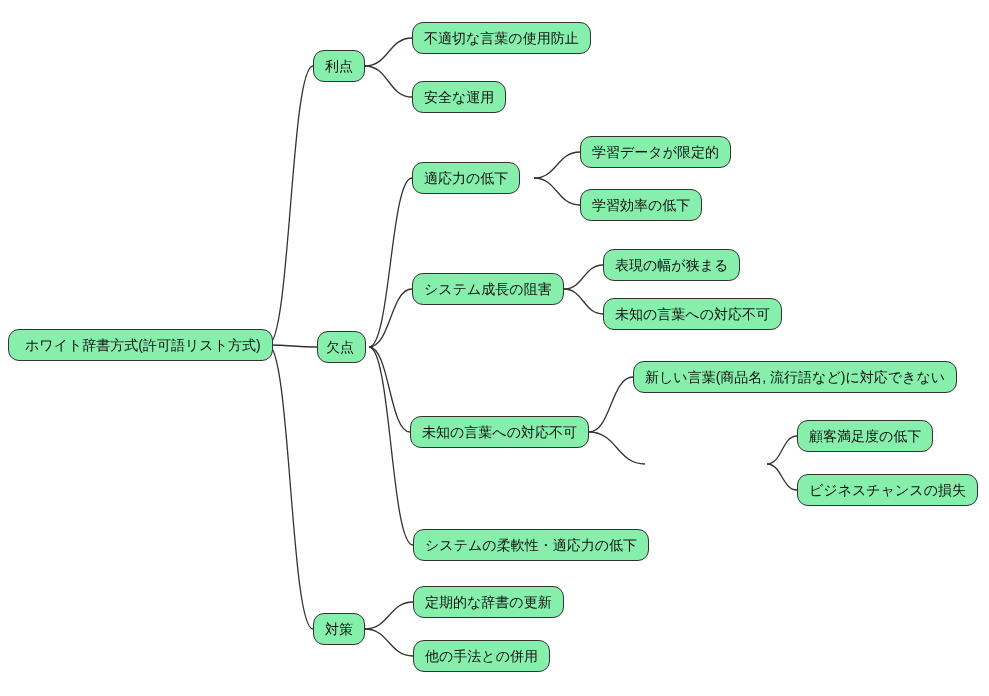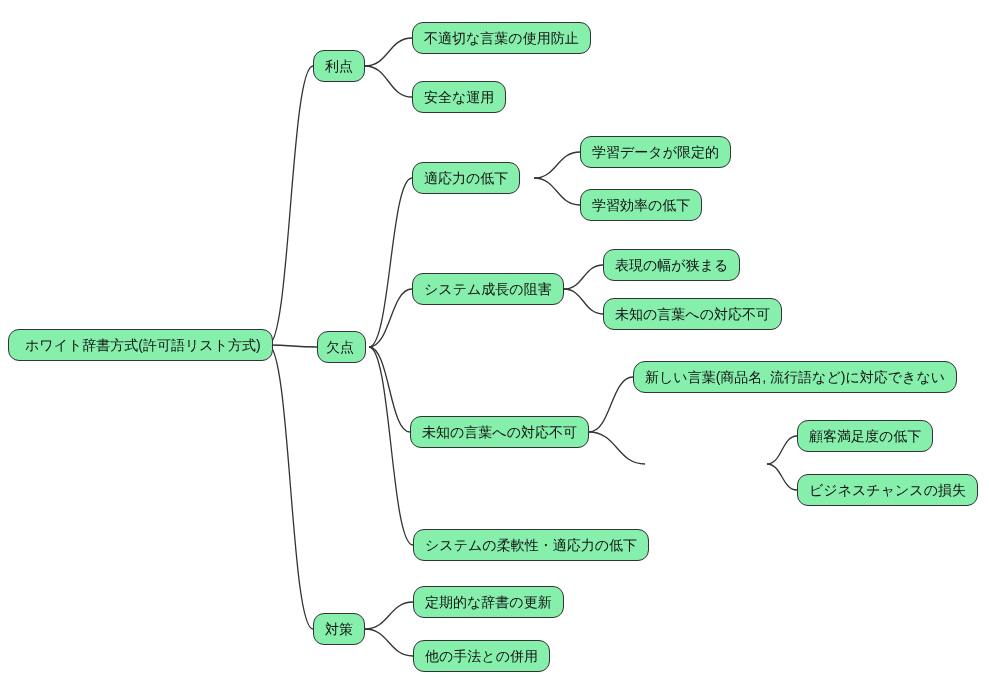--- a/index.html
+++ b/index.html
@@ -73,21 +73,21 @@
 
   <div class="node" id="node-gakushu_hani" style="left:412px; top:162px;">適応力の低下</div>
   <div class="node" id="node-data_gentei" style="left:580px; top:136px;">学習データが限定的</div>
   <div class="node" id="node-koritsu_teika" style="left:580px; top:189px;">学習効率の低下</div>
 
   <div class="node" id="node-seicho_sogai" style="left:412px; top:273px;">システム成長の阻害</div>
   <div class="node" id="node-hyogen_haba" style="left:603px; top:249px;">表現の幅が狭まる</div>
   <div class="node" id="node-tayo_seiyaku" style="left:603px; top:298px;">未知の言葉への対応不可</div>
 
   <div class="node" id="node-michi_taio" style="left:410px; top:416px;">未知の言葉への対応不可</div>
-  <div class="node" id="node-atarashii" style="left:633px; top:361px;border-radius:12px;">新しい言葉(商品名, 流行語など)に対応できない</div>
+  <div class="node" id="node-atarashii" style="left:633px; top:361px;">新しい言葉(商品名, 流行語など)に対応できない</div>
   <div class="node" id="node-kokyaku" style="left:797px; top:420px;">顧客満足度の低下</div>
   <div class="node" id="node-business" style="left:797px; top:474px;">ビジネスチャンスの損失</div>
 
   <div class="node" id="node-junan_teika" style="left:413px; top:529px;">システムの柔軟性・適応力の低下</div>
 
   <div class="node" id="node-taisaku" style="left:313px; top:613px;">対策</div>
   <div class="node" id="node-teiki_koshin" style="left:413px; top:586px;">定期的な辞書の更新</div>
   <div class="node" id="node-hoka_heiyo" style="left:413px; top:640px;">他の手法との併用</div>
 
 </div>

